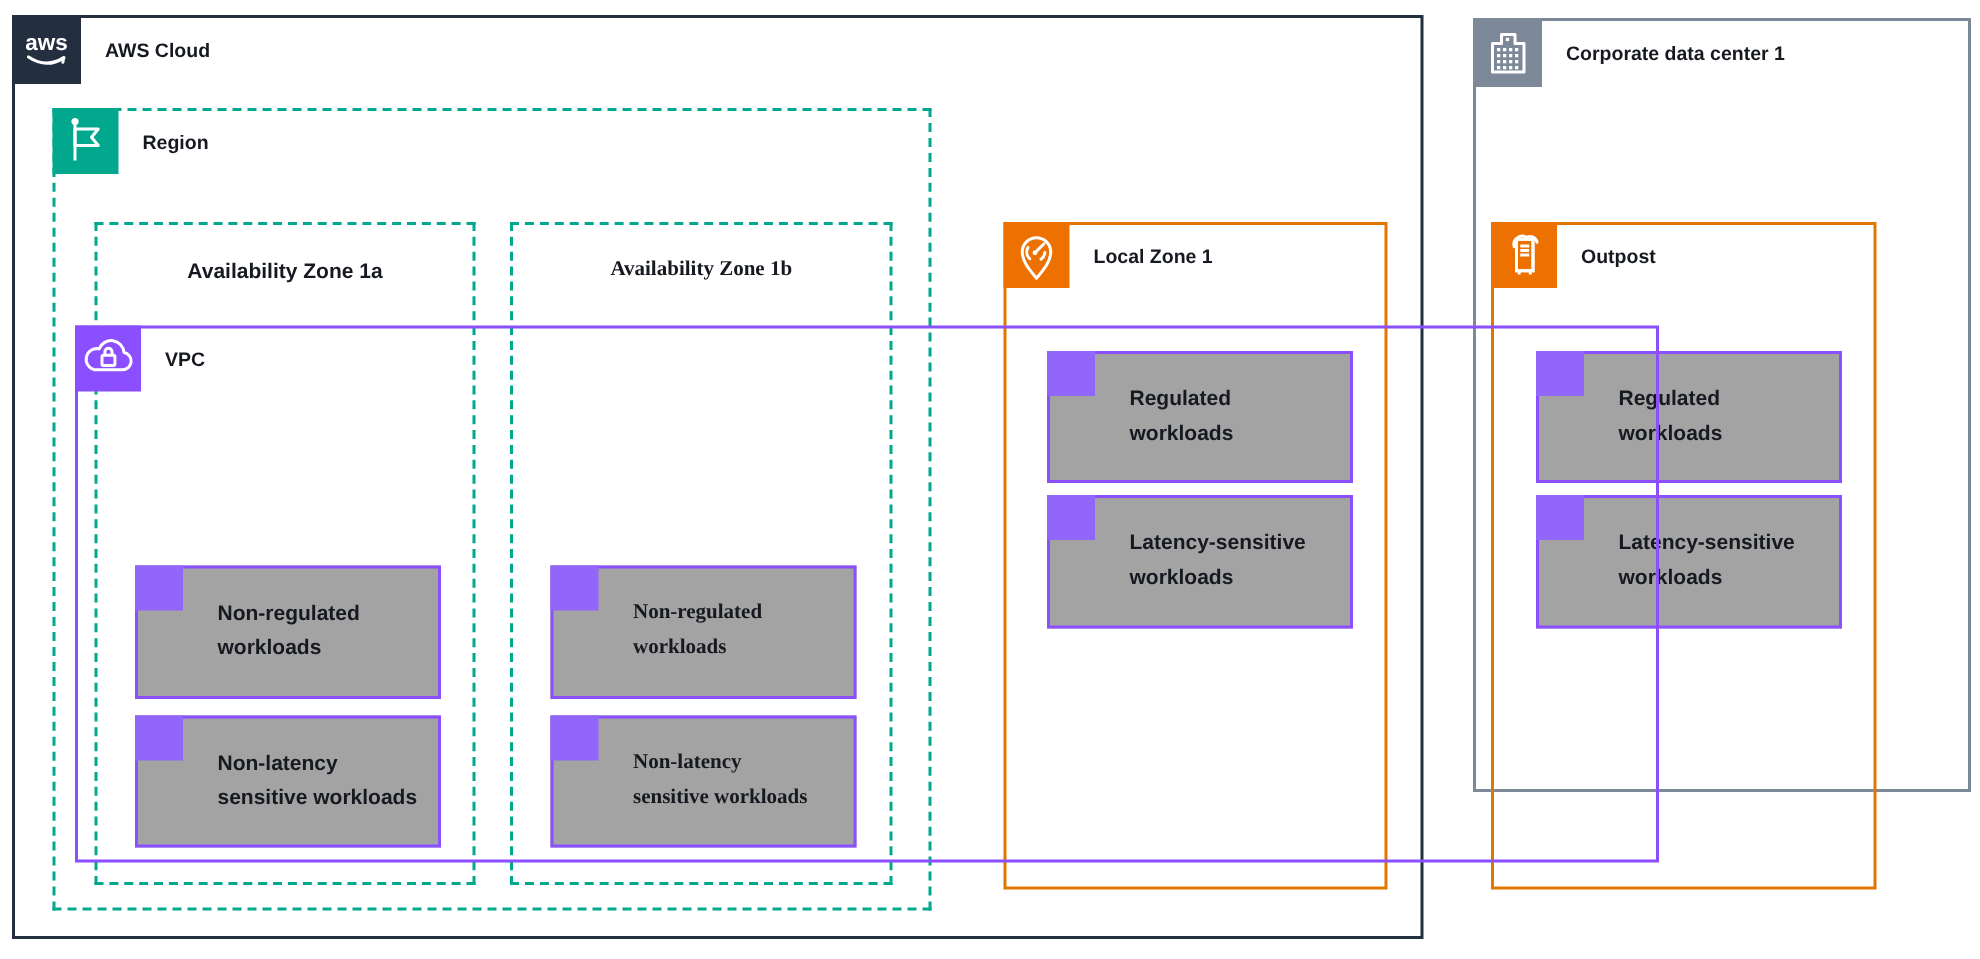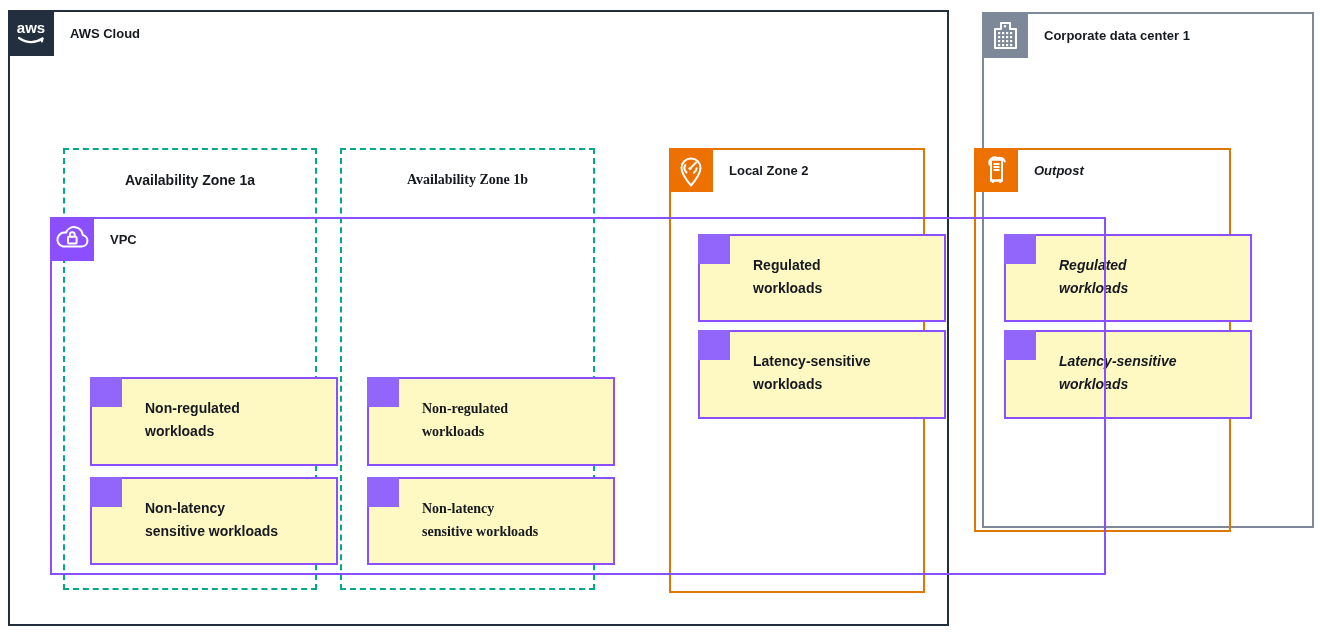--- a/index.html
+++ b/index.html
@@ -19,22 +19,22 @@
   .bg-teal{background:var(--teal);}
   .bg-purple{background:var(--purple);}
   .bg-orange{background:var(--orange);}
   .bg-gray{background:var(--gray);}
   .hdr{position:absolute;top:-2px;font-weight:bold;font-size:13px;color:var(--text);
        display:flex;align-items:center;z-index:4;white-space:nowrap;}
   .h44{height:44px;left:58px;}
   .h46{height:46px;left:60px;}
   .az-label{position:absolute;top:22px;left:0;right:0;text-align:center;
             font-weight:bold;font-size:14px;color:var(--text);}
-  .workload{position:absolute;width:200px;background:#fef9c3;
-            border:2px solid var(--purple);z-index:5;padding-left:44px;}
+  .workload{position:absolute;width:200px;background:#a3a3a3;
+            border:2px solid var(--purple);z-index:5;}
   .tab{position:absolute;left:-2px;top:-2px;width:32px;height:30px;
        background:var(--purple-tab);}
   .wl-label{position:absolute;left:53px;top:18px;right:4px;font-weight:bold;
             font-size:14px;line-height:23px;color:var(--text);}
   .wl-label span{display:block;}
   svg{display:block;}
 </style>
 </head>
 <body>
 
@@ -44,20 +44,30 @@
     <div class="grp-icon i46 bg-navy">
       <svg width="46" height="46" viewBox="0 0 46 46">
         <text x="23" y="23" font-size="15" font-weight="bold" fill="#fff" text-anchor="middle" font-family="Liberation Sans, sans-serif">aws</text>
         <path d="M11 28 Q 23 36 34.5 28.5" stroke="#fff" stroke-width="2.2" fill="none" stroke-linecap="round"></path>
         <path d="M34.5 28.5 l-0.6 3" stroke="#fff" stroke-width="2" fill="none" stroke-linecap="round"></path>
       </svg>
     </div>
     <div class="hdr h46">AWS Cloud</div>
   </div>
 
+  <div class="box dashed-teal" style="left:35px;top:72px;width:586px;height:535px;">
+    <div class="grp-icon i44 bg-teal">
+      <svg width="44" height="44" viewBox="0 0 44 44" fill="none" stroke="#fff" stroke-width="2">
+        <circle cx="15" cy="9" r="2.4" fill="#fff" stroke="none"></circle>
+        <line x1="15" y1="11" x2="15" y2="35"></line>
+        <path d="M15 14 H30.5 L26 19.5 L30.5 25 H15 Z" stroke-linejoin="round"></path>
+      </svg>
+    </div>
+    <div class="hdr h44">Region</div>
+  </div>
 
   <div class="box dashed-teal" style="left:63px;top:148px;width:254px;height:442px;">
     <div class="az-label">Availability Zone 1a</div>
     <div class="workload" style="left:25px;top:227px;height:85px;">
       <div class="tab"></div>
       <div class="wl-label">
         <span>Non-regulated</span>
         <span>workloads</span>
       </div>
     </div>
@@ -91,21 +101,21 @@
   <div class="box solid-orange" style="left:669px;top:148px;width:256px;height:445px;">
     <div class="grp-icon i44 bg-orange">
       <svg width="44" height="44" viewBox="0 0 44 44" fill="none" stroke="#fff" stroke-width="2">
         <path d="M22 37.5 C16.5 31 12.5 25.8 12.5 20 a9.5 9.5 0 0 1 19 0 c0 5.8 -4 11 -9.5 17.5 z" stroke-linejoin="round"></path>
         <circle cx="21" cy="20.5" r="1.6" fill="#fff" stroke="none"></circle>
         <path d="M22.4 19.1 L27 14.5" stroke-linecap="round"></path>
         <path d="M17.5 24.5 a6.2 6.2 0 0 1 -1.2-7.5" stroke-linecap="round"></path>
         <path d="M25 24.8 a6.2 6.2 0 0 0 2.6-4.5" stroke-linecap="round"></path>
       </svg>
     </div>
-    <div class="hdr h44">Local Zone 2</div>
+    <div class="hdr h44">Local Zone 1</div>
     <div class="workload" style="left:27px;top:84px;height:84px;">
       <div class="tab"></div>
       <div class="wl-label">
         <span>Regulated</span>
         <span>workloads</span>
       </div>
     </div>
     <div class="workload" style="left:27px;top:180px;height:85px;">
       <div class="tab"></div>
       <div class="wl-label">
@@ -136,21 +146,21 @@
           <rect x="16" y="32" width="2.2" height="2.2"></rect>
           <rect x="20" y="32" width="2.2" height="2.2"></rect>
           <rect x="24" y="32" width="2.2" height="2.2"></rect>
           <rect x="28" y="32" width="2.2" height="2.2"></rect>
         </g>
       </svg>
     </div>
     <div class="hdr h46">Corporate data center 1</div>
   </div>
 
-  <div class="box solid-orange" style="left:974px;top:148px;width:257px;height:384px;font-style:italic;">
+  <div class="box solid-orange" style="left:994px;top:148px;width:257px;height:445px;">
     <div class="grp-icon i44 bg-orange">
       <svg width="44" height="44" viewBox="0 0 44 44" fill="none" stroke="#fff" stroke-width="2">
         <path d="M15.5 16.5 a5.5 5.5 0 0 1 8.2 -6.2 a4.8 4.8 0 0 1 7 3.2" stroke-linecap="round"></path>
         <rect x="17" y="11.5" width="11" height="21" fill="#ED7100"></rect>
         <rect x="17" y="11.5" width="11" height="21"></rect>
         <line x1="19.5" y1="16" x2="25.5" y2="16"></line>
         <line x1="19.5" y1="19" x2="25.5" y2="19"></line>
         <line x1="19.5" y1="22" x2="25.5" y2="22"></line>
         <line x1="18.8" y1="32.5" x2="18.8" y2="35"></line>
         <line x1="26.2" y1="32.5" x2="26.2" y2="35"></line>

